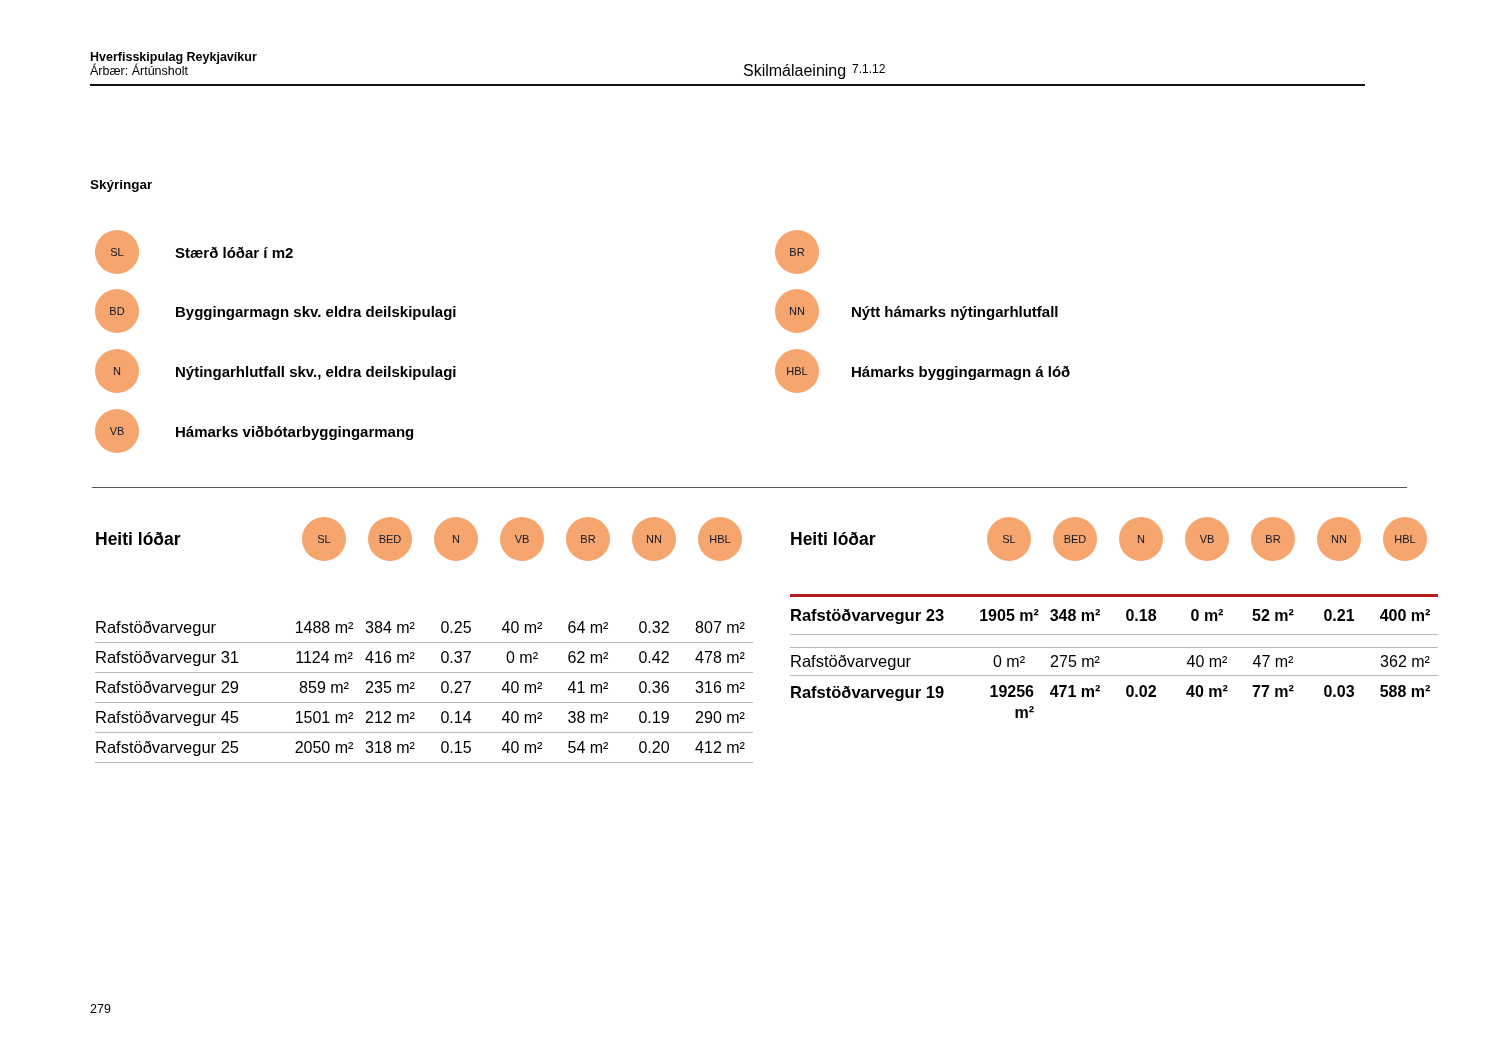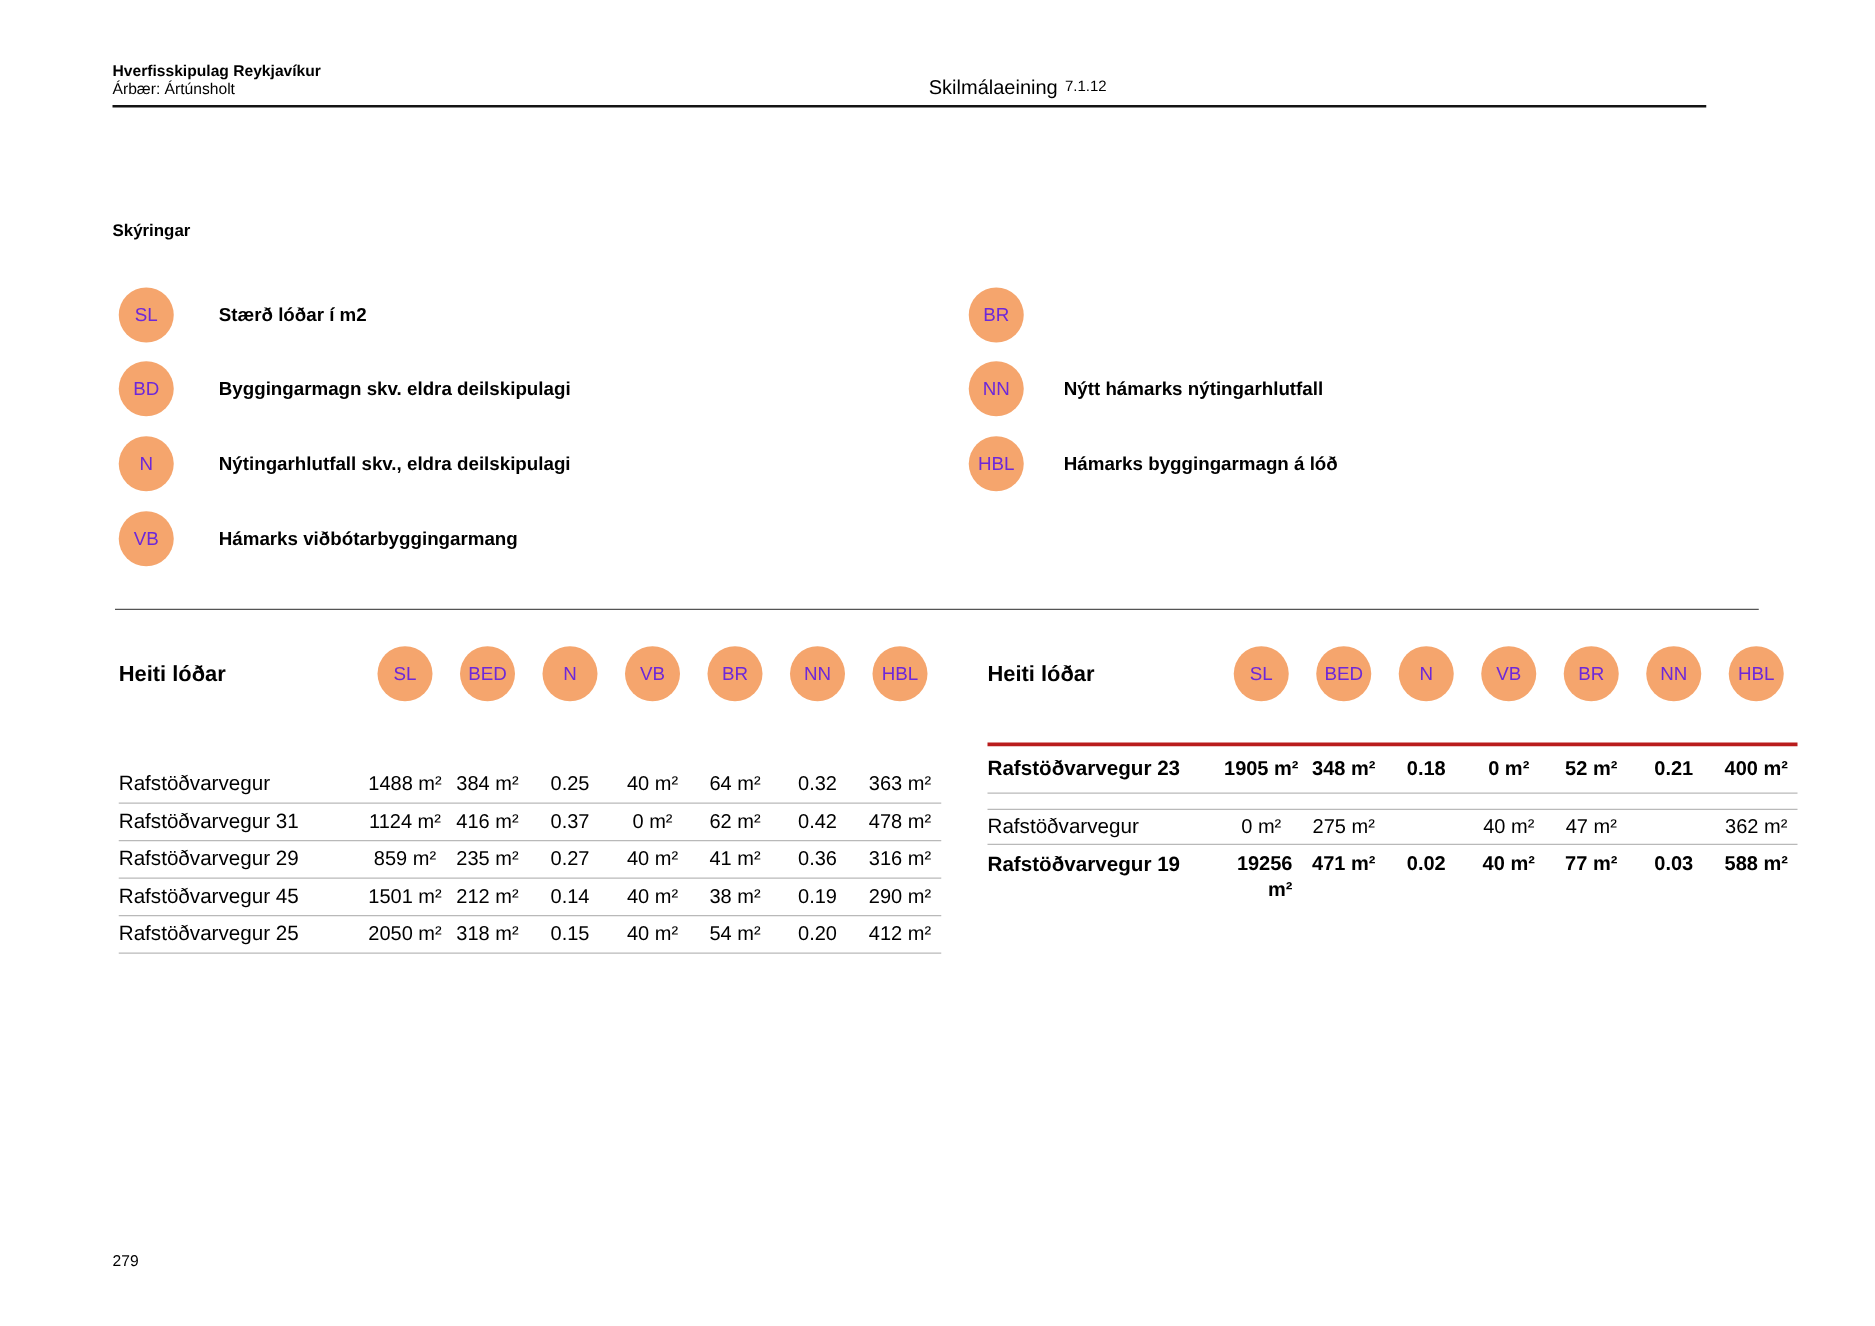--- a/index.html
+++ b/index.html
@@ -19,23 +19,23 @@
 
   
   .page-title { position:absolute; left:90px; top:139px; font-size:25px; font-weight:bold; letter-spacing:.2px; }
   .section-subtitle { position:absolute; left:90px; top:177px; font-size:13.5px; font-weight:bold; }
 
   
   .legend-item { position:absolute; display:flex; align-items:center; }
   .legend-item .legend-label { margin-left:36px; font-size:15px;font-weight:bold; }
   .circle {
     width:44px; height:44px; border-radius:50%;
-    background:var(--accent,#f5a56d); color:#6d28d9;
+    background:var(--accent,#f5a56d); color:#0f172a;
     display:flex; align-items:center; justify-content:center;
-    font-size:15px; flex:0 0 auto;
+    font-size:11px; flex:0 0 auto;
   }
   .li-l1 { left:95px;  top:230px; }
   .li-l2 { left:95px;  top:289px; }
   .li-l3 { left:95px;  top:349px; }
   .li-l4 { left:95px;  top:409px; }
   .li-r1 { left:775px; top:230px; }
   .li-r2 { left:775px; top:289px; }
   .li-r3 { left:775px; top:349px; }
   .legend-item.right .legend-label { margin-left:32px; }
 
@@ -143,21 +143,21 @@
     <div class="t-body">
 
       <div class="t-grid t-row">
         <div class="t-name">Rafstöðvarvegur</div>
         <div class="t-val">1488 m²</div>
         <div class="t-val">384 m²</div>
         <div class="t-val">0.25</div>
         <div class="t-val">40 m²</div>
         <div class="t-val">64 m²</div>
         <div class="t-val">0.32</div>
-        <div class="t-val">363 m²</div>
+        <div class="t-val">807 m²</div>
       </div>
 
       <div class="t-grid t-row">
         <div class="t-name">Rafstöðvarvegur 31</div>
         <div class="t-val">1124 m²</div>
         <div class="t-val">416 m²</div>
         <div class="t-val">0.37</div>
         <div class="t-val">0 m²</div>
         <div class="t-val">62 m²</div>
         <div class="t-val">0.42</div>

